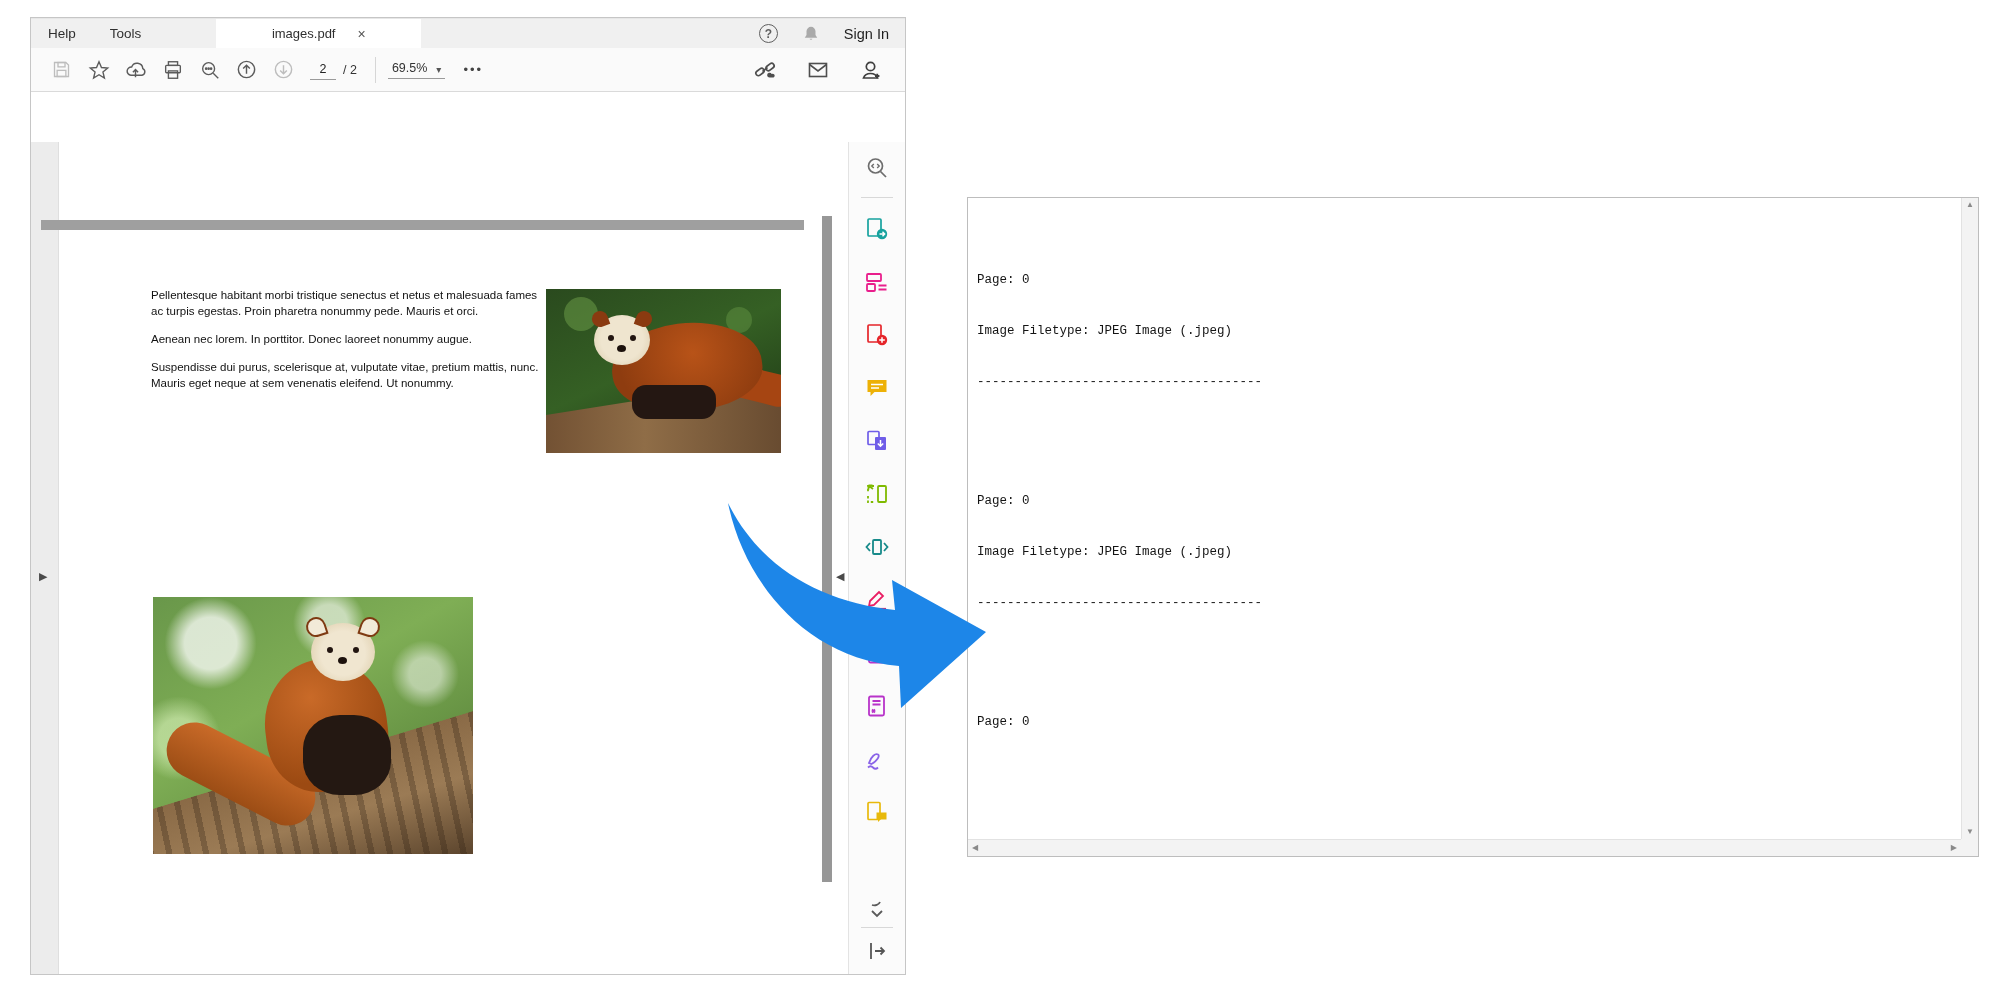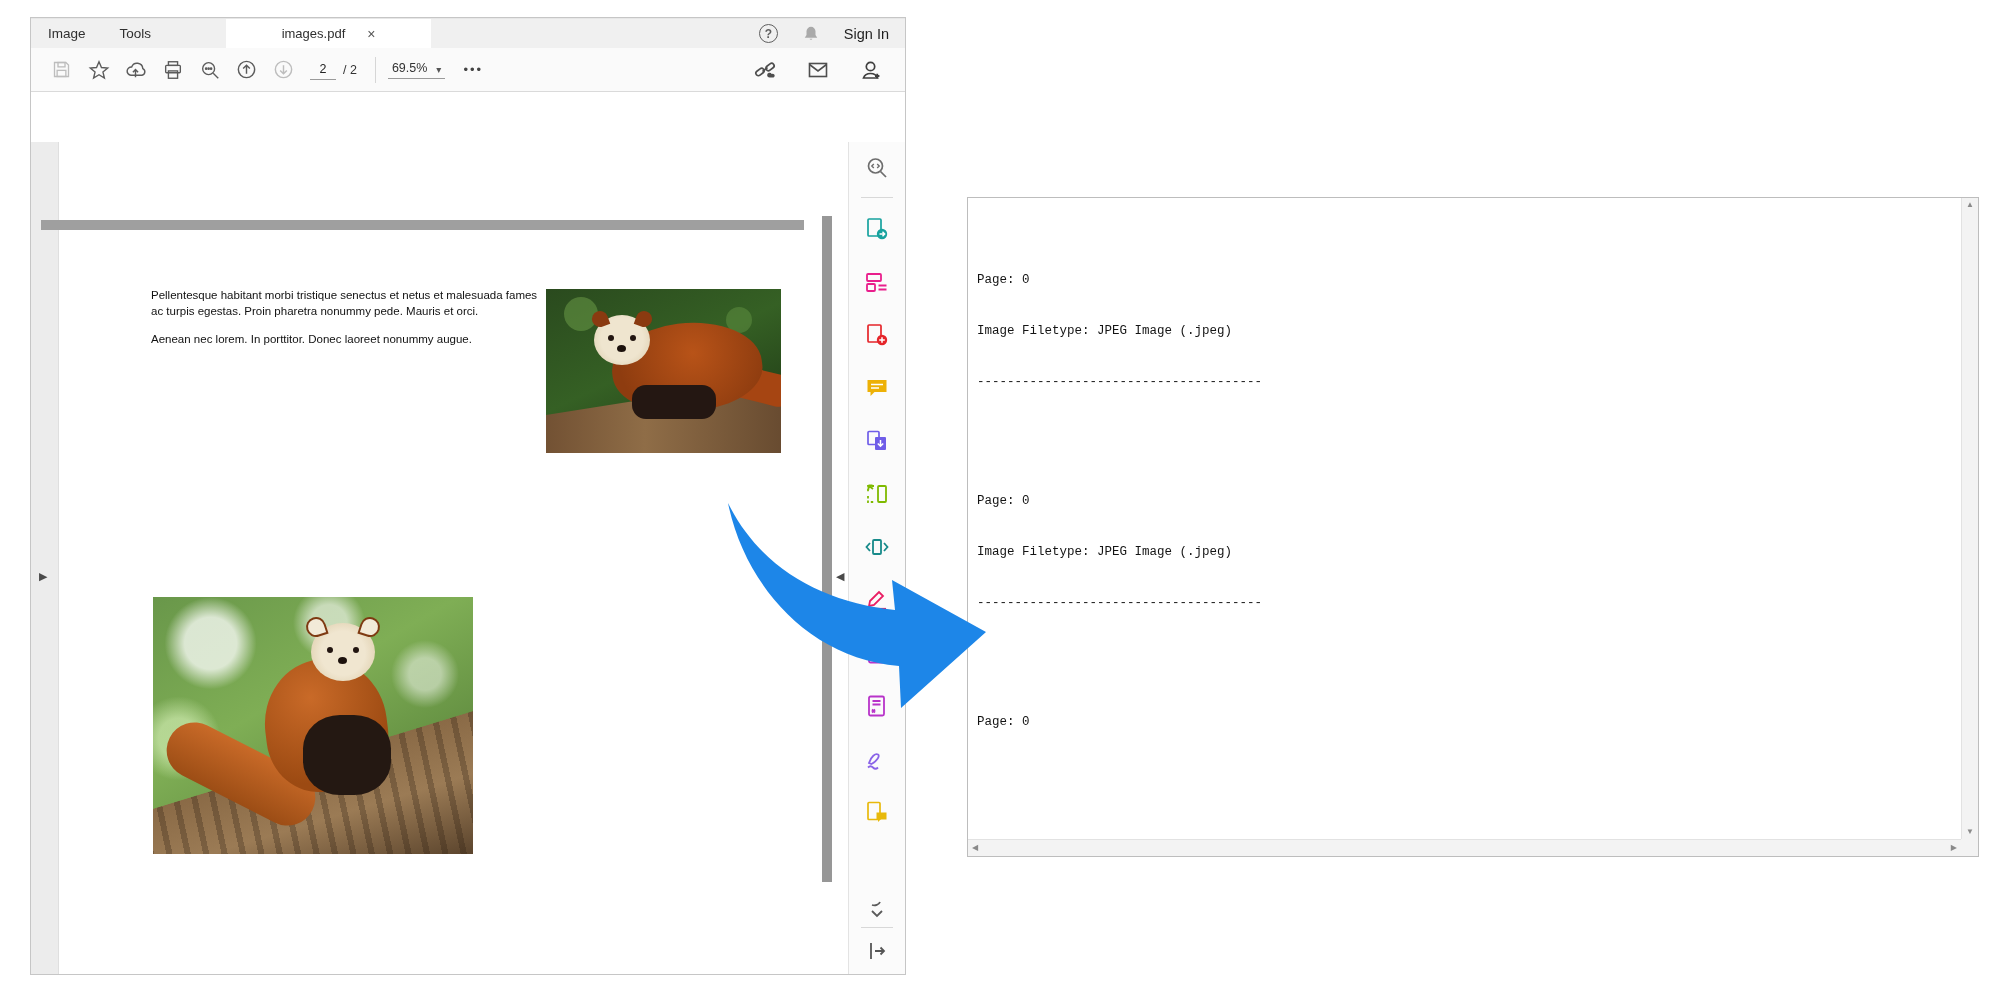--- a/index.html
+++ b/index.html
@@ -111,21 +111,21 @@
 </head>
 <body>
 
 <div class="stage">
 
   <div class="acrobat-window">
 
 
 
     <div class="tabbar">
-      <span class="tab">Image</span>
+      <span class="tab">Help</span>
       <span class="tab">Tools</span>
       <span class="tab doc-tab">
         <span>images.pdf</span>
         <span class="tab-close">×</span>
       </span>
       <span class="tabbar-right">
         <span class="help-circle">?</span>
         <span>
           <svg width="18" height="19" viewBox="0 0 20 20">
               <path d="M10 2.6a5 5 0 0 1 5 5v4.2l1.9 2.8H3.1L5 11.8V7.6a5 5 0 0 1 5-5z" fill="#a9a9a9"></path>
@@ -221,20 +221,21 @@
 
     <div class="docarea">
       <div class="navstrip"></div>
       <span class="nav-expand">▶</span>
 
       <div class="page-gap-bar"></div>
 
       <div class="pdf-paragraphs">
         <p>Pellentesque habitant morbi tristique senectus et netus et malesuada fames ac turpis egestas. Proin pharetra nonummy pede. Mauris et orci.</p>
         <p>Aenean nec lorem. In porttitor. Donec laoreet nonummy augue.</p>
+        <p>Suspendisse dui purus, scelerisque at, vulputate vitae, pretium mattis, nunc. Mauris eget neque at sem venenatis eleifend. Ut nonummy.</p>
       </div>
 
       <div class="pdf-img img1">
         <span class="bokeh" style="left:18px;top:8px;width:34px;height:34px;background:rgba(120,170,80,.45);"></span>
         <span class="bokeh" style="left:180px;top:18px;width:26px;height:26px;background:rgba(110,160,75,.4);"></span>
         <div class="log1"></div>
         <div class="panda1-tail"></div>
         <div class="panda1-body"></div>
         <div class="panda1-legs"></div>
         <div class="panda1-head">

